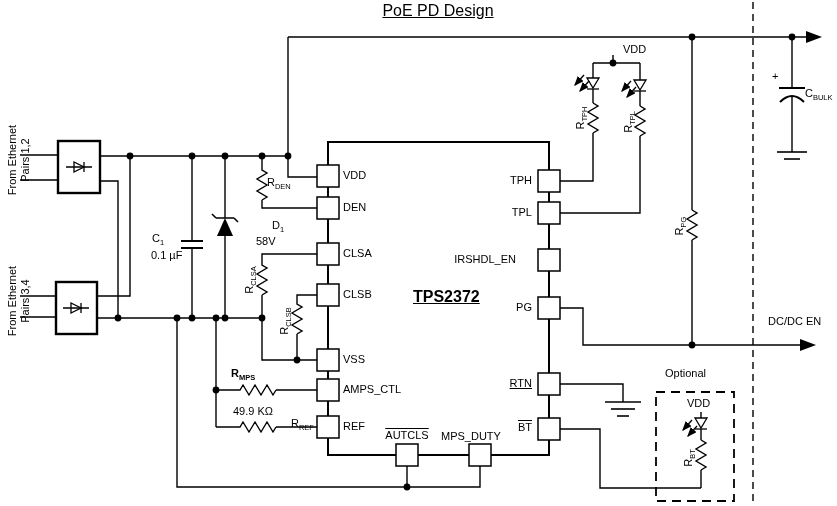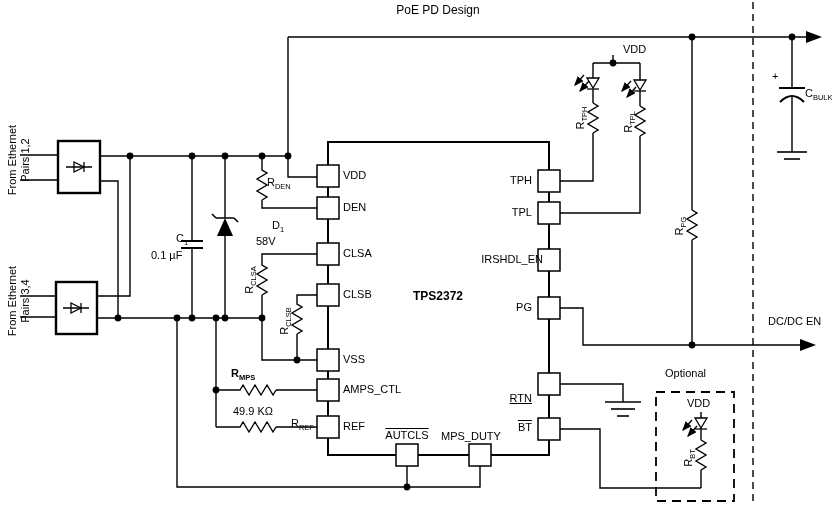--- a/index.html
+++ b/index.html
@@ -8,21 +8,21 @@
     font-family:"Liberation Sans", sans-serif; color:#000;
     overflow:hidden;
   }
   #schem { position:absolute; left:0; top:0; }
   .lbl { position:absolute; font-size:11px; line-height:13px; white-space:nowrap; color:#000; }
   .lbl sub { font-size:7.5px; line-height:0; }
   .rot { transform:translate(-50%,-50%) rotate(-90deg); transform-origin:center; text-align:center; }
   .ctr { text-align:center; }
   .rt { text-align:right; }
   .bold { font-weight:bold; }
-  .t12 { font-size:12px; }
+  .t12 { font-size:16px;text-decoration:underline; }
   .ovl { text-decoration:overline; }
   .two-line span { display:block; }
 </style>
 </head>
 <body>
 
 <div id="stage">
 
   <svg id="schem" width="837" height="506" viewBox="0 0 837 506">
     <defs>
@@ -195,21 +195,21 @@
 
   <div class="lbl rot two-line" style="left:19px; top:160px;">
     <span>From Ethernet</span>
       <span>Pairs 1,2</span>
   </div>
   <div class="lbl rot two-line" style="left:19px; top:301px;">
     <span>From Ethernet</span>
       <span>Pairs 3,4</span>
   </div>
 
-  <div class="lbl" style="left:176px; top:232px;text-align:center;">
+  <div class="lbl" style="left:152px; top:232px;text-align:center;">
     <span>C</span><sub>1</sub>
   </div>
   <div class="lbl" style="left:151px; top:249px;">0.1 µF</div>
   <div class="lbl" style="left:249px; top:219px;padding-left:23px;">
     <span>D</span><sub>1</sub>
   </div>
   <div class="lbl" style="left:256px; top:235px;">58V</div>
 
   <div class="lbl" style="left:267px; top:176px;">
     <span>R</span><sub>DEN</sub>
@@ -260,20 +260,20 @@
   <div class="lbl" style="left:343px; top:383px;">AMPS_CTL</div>
   <div class="lbl" style="left:343px; top:420px;">REF</div>
 
   <div class="lbl ctr" style="left:377px; top:429px; width:60px;">
     <span class="ovl">AUTCLS</span>
   </div>
   <div class="lbl" style="left:441px; top:430px;">MPS_DUTY</div>
 
   <div class="lbl rt" style="right:305px; top:174px;">TPH</div>
   <div class="lbl rt" style="right:305px; top:206px;">TPL</div>
-  <div class="lbl rt" style="right:294px; top:253px;">IRSHDL_EN</div>
+  <div class="lbl rt" style="right:321px; top:253px;">IRSHDL_EN</div>
   <div class="lbl rt" style="right:305px; top:301px;">PG</div>
-  <div class="lbl rt" style="right:305px; top:392px;text-decoration:underline;">RTN</div>
+  <div class="lbl rt" style="right:305px; top:377px;text-decoration:underline;">RTN</div>
   <div class="lbl rt" style="right:305px; top:421px;">
     <span class="ovl">BT</span>
   </div>
 
 </div>
 
 </body></html>

